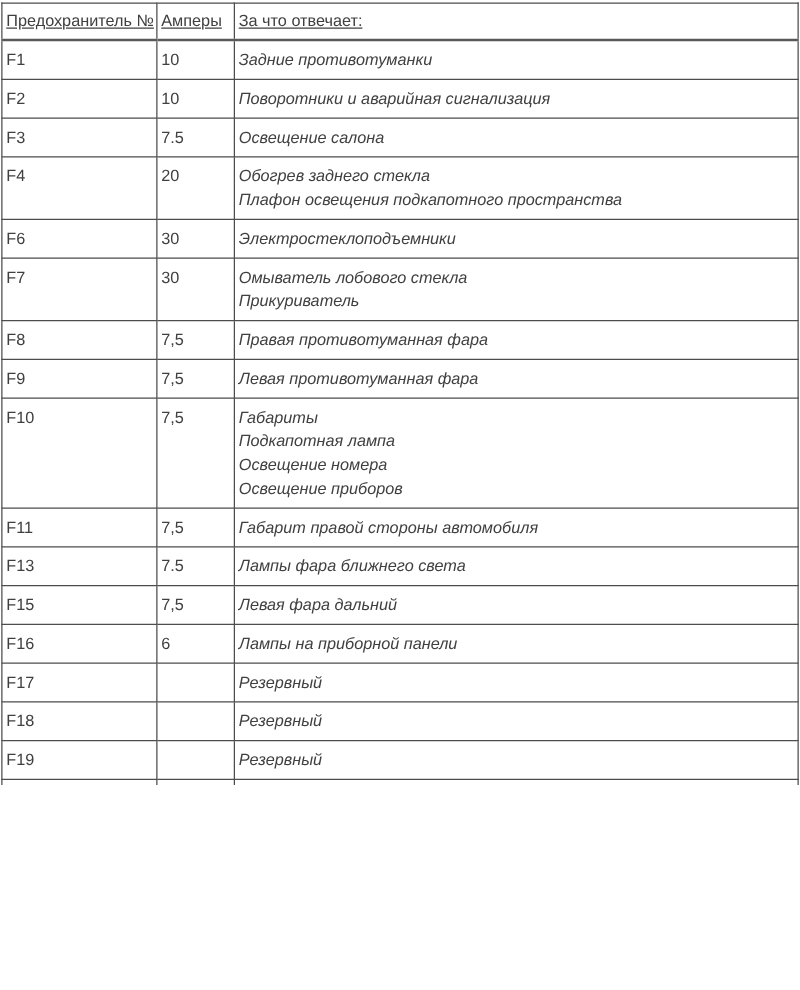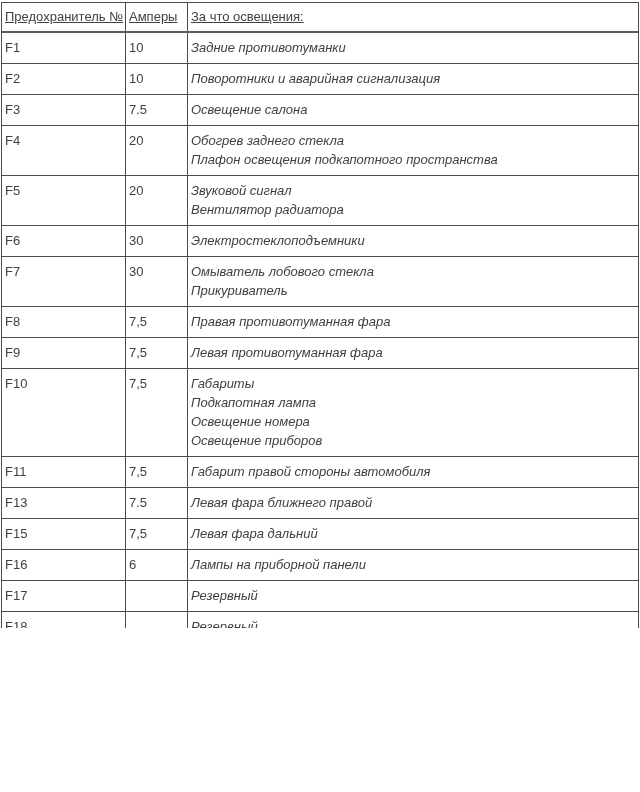--- a/index.html
+++ b/index.html
@@ -57,21 +57,21 @@
   <table class="fuse-table">
     <colgroup>
       <col class="c-fuse">
       <col class="c-amps">
       <col class="c-desc">
     </colgroup>
     <thead>
       <tr>
         <th>Предохранитель №</th>
         <th>Амперы</th>
-        <th>За что освещения:</th>
+        <th>За что отвечает:</th>
       </tr>
     </thead>
     <tbody id="fuse-rows">
         <tr>
           <td>F1</td>
           <td>10</td>
           <td>
             <span class="desc-line">Задние противотуманки</span>
           </td>
         </tr>
@@ -88,28 +88,20 @@
           <td>
             <span class="desc-line">Освещение салона</span>
           </td>
         </tr>
         <tr>
           <td>F4</td>
           <td>20</td>
           <td>
             <span class="desc-line">Обогрев заднего стекла</span>
             <span class="desc-line">Плафон освещения подкапотного пространства</span>
-          </td>
-        </tr>
-        <tr>
-          <td>F5</td>
-          <td>20</td>
-          <td>
-            <span class="desc-line">Звуковой сигнал</span>
-            <span class="desc-line">Вентилятор радиатора</span>
           </td>
         </tr>
         <tr>
           <td>F6</td>
           <td>30</td>
           <td>
             <span class="desc-line">Электростеклоподъемники</span>
           </td>
         </tr>
         <tr>
@@ -148,21 +140,21 @@
           <td>F11</td>
           <td>7,5</td>
           <td>
             <span class="desc-line">Габарит правой стороны автомобиля</span>
           </td>
         </tr>
         <tr>
           <td>F13</td>
           <td>7.5</td>
           <td>
-            <span class="desc-line">Левая фара ближнего правой</span>
+            <span class="desc-line">Лампы фара ближнего света</span>
           </td>
         </tr>
         <tr>
           <td>F15</td>
           <td>7,5</td>
           <td>
             <span class="desc-line">Левая фара дальний</span>
           </td>
         </tr>
         <tr>

